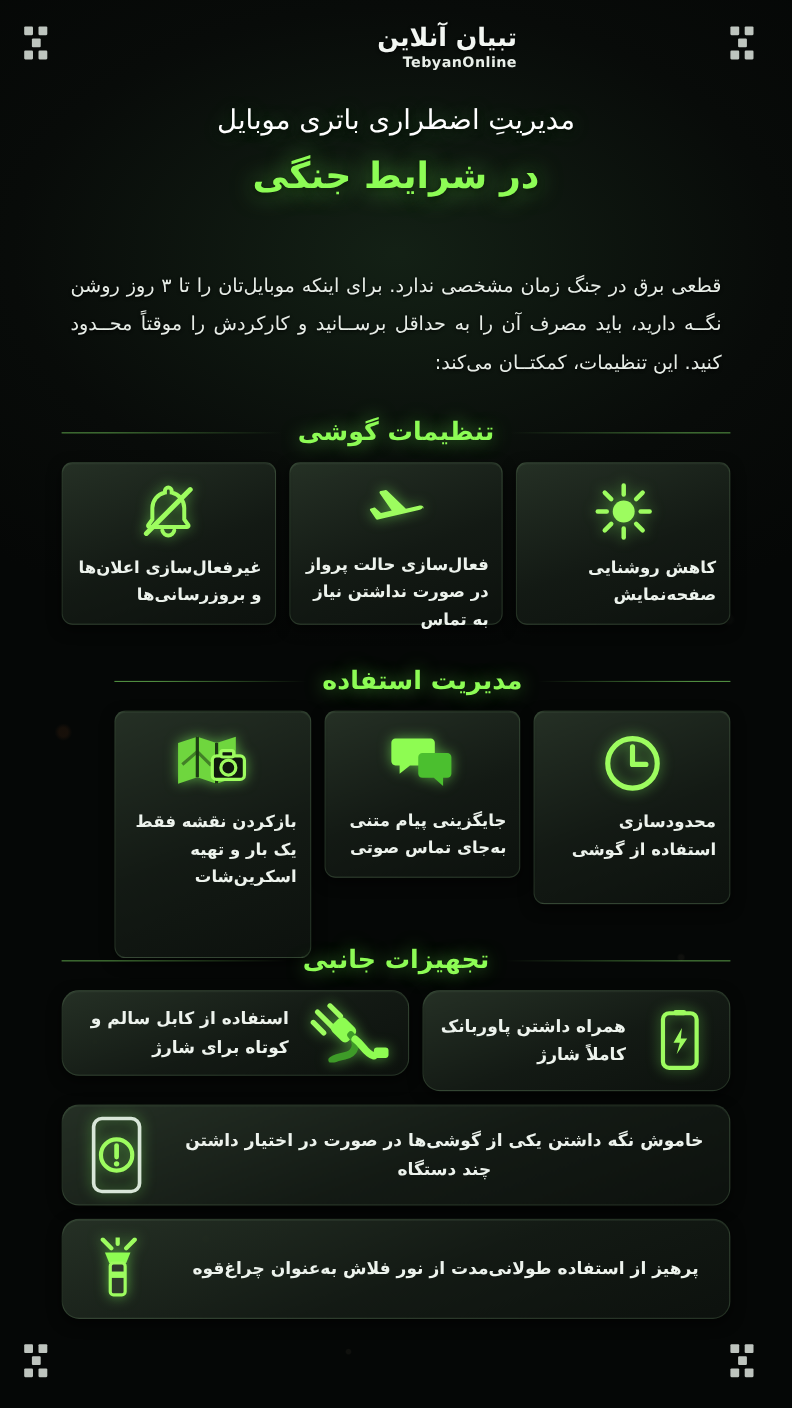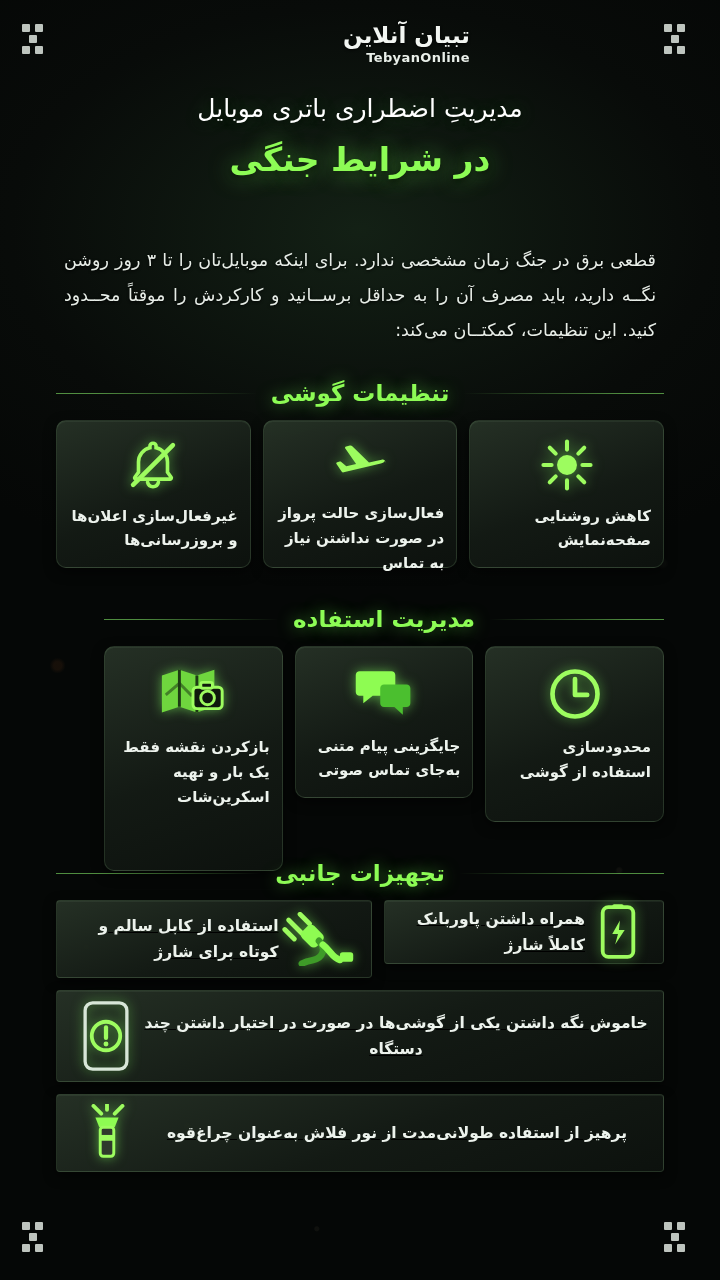--- a/index.html
+++ b/index.html
@@ -167,27 +167,26 @@
     text-align: right;
     font-weight: 600;
   }
 
   
   .row-2 { display: flex; gap: 12px; }
   .wide-card {
     position: relative;
     background: linear-gradient(160deg, rgba(40,52,40,.92) 0%, rgba(20,27,21,.95) 55%, rgba(13,18,14,.96) 100%);
     border: 1px solid rgba(120,160,115,.22);
-    border-radius: 4px;
+    border-radius: 16px;
     box-shadow: inset 0 1px 0 rgba(190,230,180,.07), 0 4px 12px rgba(0,0,0,.55);
     display: flex;
     align-items: center;
-    gap: 2px;
+    gap: 18px;
     padding: 10px 14px;
-    text-decoration: underline;
   }
   .wide-card .icon {
     flex: 0 0 auto;
     width: 62px; height: 62px;
     display: flex; align-items: center; justify-content: center;
   }
   .wide-card .ctext {
     flex: 1 1 auto;
     font-size: 15.5px;
     line-height: 1.7;
@@ -344,21 +343,21 @@
   </div>
 
   <div class="section" style="top:860px;">
     <div class="sec-head">
       <span class="line"></span>
       <span class="sec-title">تجهیزات جانبی</span>
       <span class="line rev"></span>
     </div>
 
     <div class="row-2">
-      <div class="wide-card" style="height:64px; flex:1 1 0;">
+      <div class="wide-card" style="height:92px; flex:1 1 0;">
         <div class="icon">
           <svg class="glow" width="44" height="58" viewBox="0 0 46 60">
             <rect x="7" y="4" width="32" height="52" rx="6" fill="none" stroke="#9dfc5f" stroke-width="4"></rect>
             <rect x="17" y="1" width="12" height="5" rx="2" fill="#9dfc5f"></rect>
             <path d="M25 18l-8 14h6l-3 11 10-15h-6z" fill="#9dfc5f"></path>
           </svg>
         </div>
         <div class="ctext">همراه داشتن پاوربانک کاملاً شارژ</div>
       </div>
 
@@ -383,21 +382,21 @@
       <div class="icon" style="width:70px;height:76px">
         <svg class="glow" width="50" height="74" viewBox="0 0 52 78">
           <rect x="4" y="4" width="44" height="70" rx="8" fill="none" stroke="#d8e6d8" stroke-width="3.5"></rect>
           <circle cx="26" cy="39" r="15" fill="none" stroke="#9dfc5f" stroke-width="4"></circle>
           <path d="M26 30v11" stroke="#9dfc5f" stroke-width="4.5" stroke-linecap="round"></path>
           <circle cx="26" cy="47.5" r="2.6" fill="#9dfc5f"></circle>
         </svg>
       </div>
     </div>
 
-    <div class="wide-card center-txt" style="height:78px; margin-top:12px;">
+    <div class="wide-card center-txt" style="height:91px; margin-top:12px;">
       <div class="ctext">پرهیز از استفاده طولانی‌مدت از نور فلاش به‌عنوان چراغ‌قوه</div>
       <div class="icon" style="width:72px;height:62px">
         <svg class="glow" width="62" height="58" viewBox="0 0 64 60">
           <path d="M26 10l-8-8M32 6V0M40 10l8-8" stroke="#9dfc5f" stroke-width="4" stroke-linecap="round" fill="none"></path>
           <path d="M20 14h24l-4 10H24z" fill="#8efc52"></path>
           <rect x="25" y="24" width="14" height="30" rx="3" fill="#2f3a2c" stroke="#9dfc5f" stroke-width="3"></rect>
           <rect x="25" y="32" width="14" height="6" fill="#9dfc5f"></rect>
         </svg>
       </div>
     </div>

